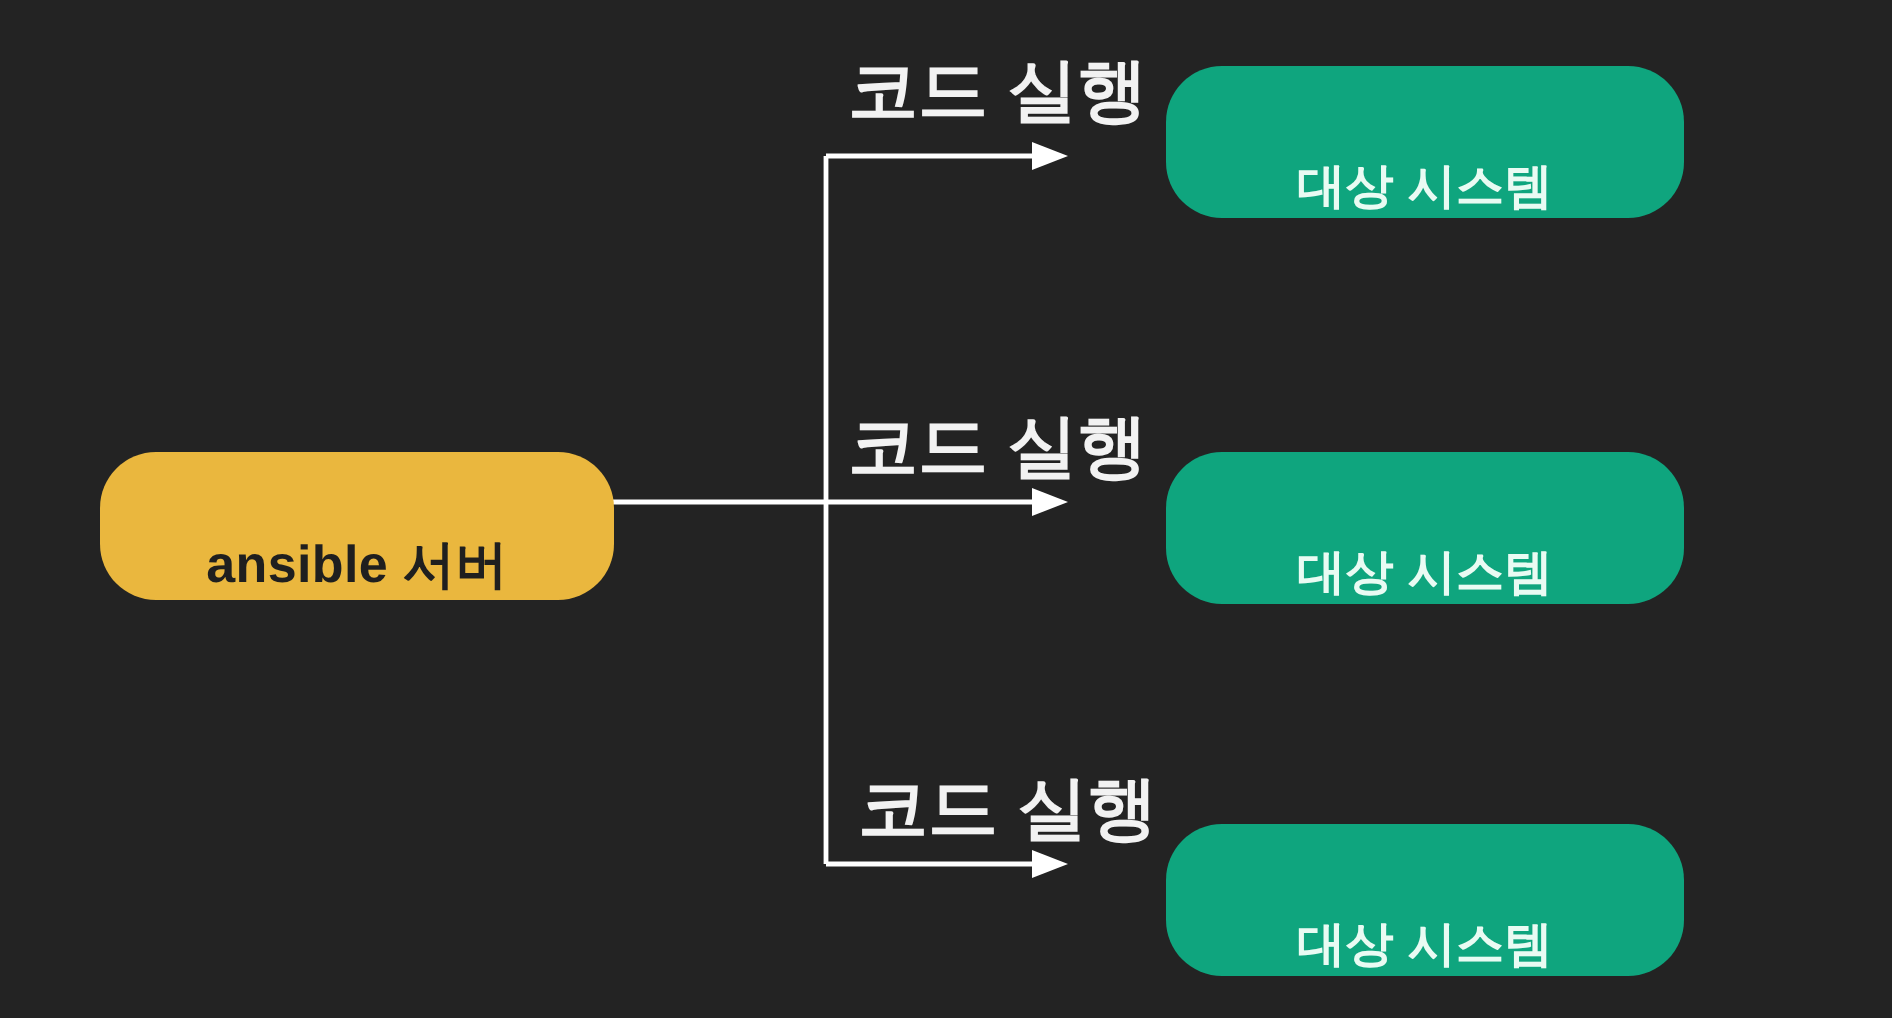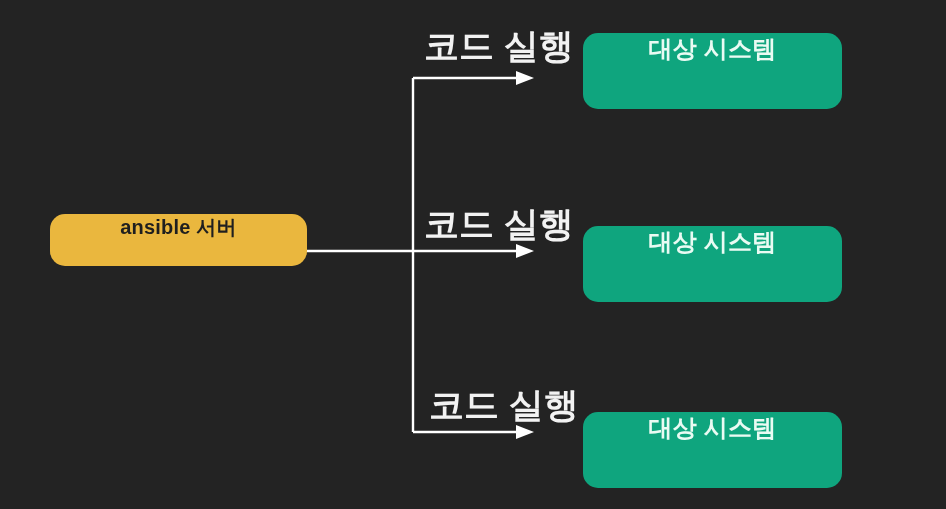--- a/index.html
+++ b/index.html
@@ -19,34 +19,34 @@
   .canvas {
     position: relative;
     width: 946px;
     height: 509px;
     background: var(--background);
     overflow: hidden;
   }
   .node {
     position: absolute;
     display: flex;
-    align-items: flex-start;
+    align-items: flex-end;
     justify-content: center;
-    border-radius: 15px;
+    border-radius: 28px;
     font-weight: 700;
     letter-spacing: 0.2px;
   }
   .server-node {
     left: 50px;
-    top: 214px;
+    top: 226px;
     width: 257px;
-    height: 52px;
+    height: 74px;
     background: var(--server-fill);
     color: var(--server-text);
-    font-size: 20px;
+    font-size: 26px;
   }
   .target-node {
     left: 583px;
     width: 259px;
     height: 76px;
     background: var(--target-fill);
     color: var(--target-text);
     font-size: 24px;
   }
   .target-1 { top: 33px; }

